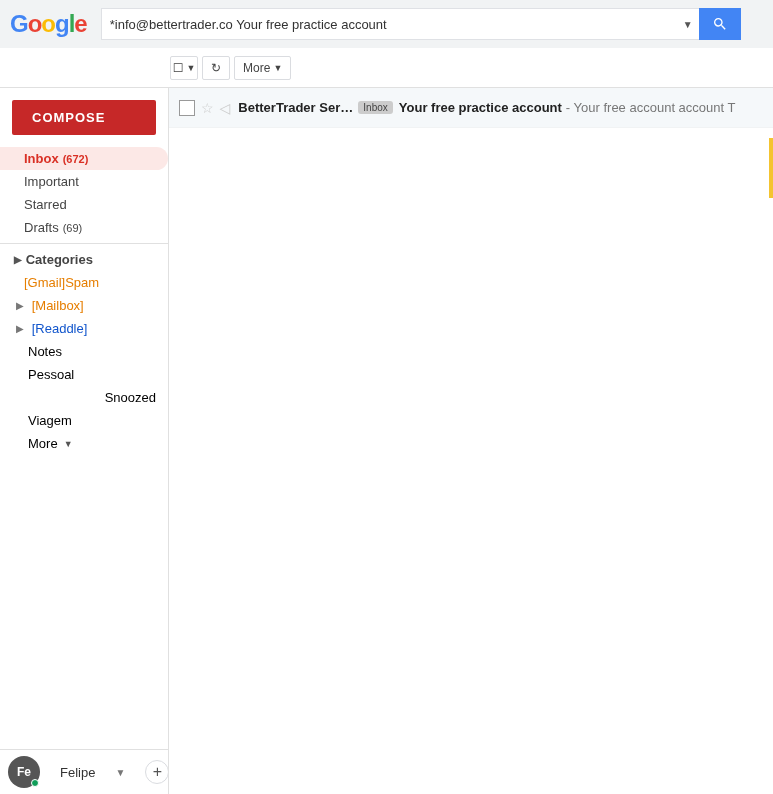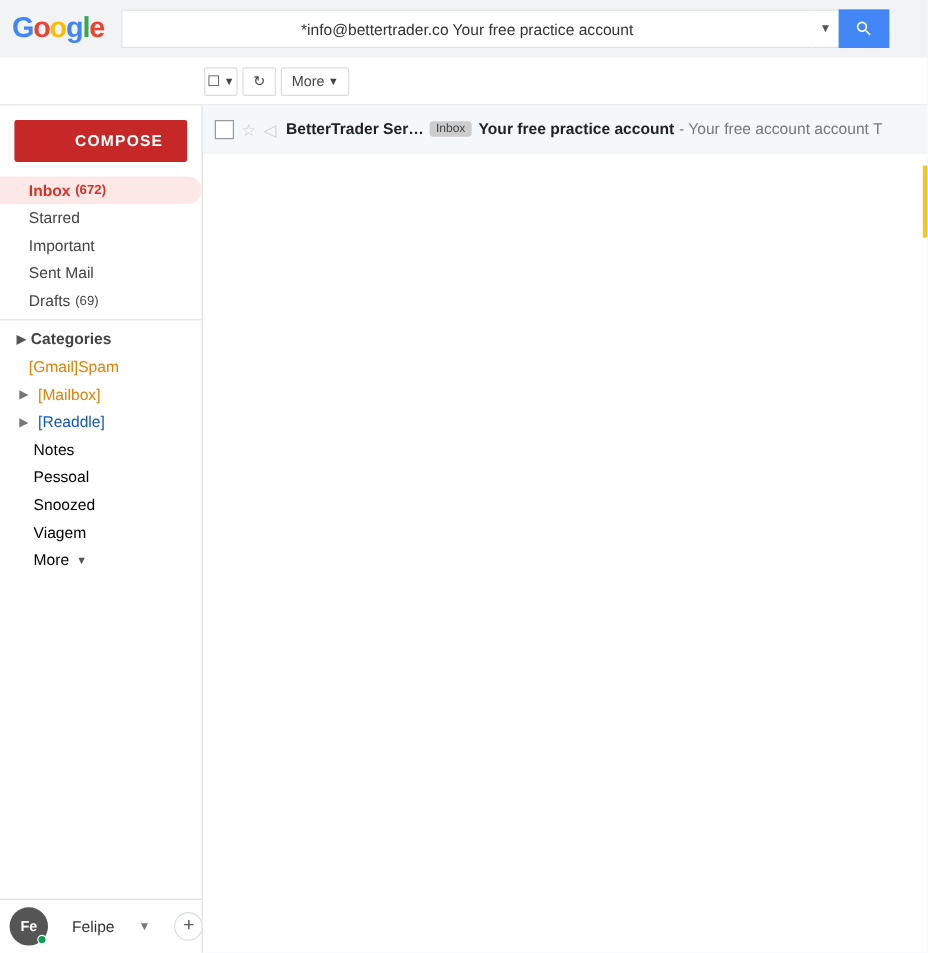--- a/index.html
+++ b/index.html
@@ -38,21 +38,20 @@
     }
     .search-input {
       flex: 1;
       border: 1px solid #dfe1e5;
       border-right: none;
       padding: 0 8px;
       font-size: 13px;
       outline: none;
       background: #fff;
       color: #333;
-      text-align: center;
     }
     .search-dropdown-btn {
       background: #fff;
       border: 1px solid #dfe1e5;
       border-left: none;
       border-right: none;
       padding: 0 6px;
       cursor: pointer;
       font-size: 10px;
       color: #555;
@@ -118,21 +117,21 @@
       border: none;
       padding: 10px 20px;
       font-size: 13px;
       font-weight: bold;
       letter-spacing: 1px;
       cursor: pointer;
       border-radius: 2px;
       margin: 8px 12px 12px 12px;
       display: block;
       width: calc(100% - 24px);
-      text-align: right;
+      text-align: left;
       text-transform: uppercase;
     }
     .sidebar-item {
       display: flex;
       align-items: center;
       padding: 4px 12px 4px 24px;
       cursor: pointer;
       color: #444;
       font-size: 13px;
       border-radius: 0 16px 16px 0;
@@ -363,27 +362,24 @@
 <div class="main" style="position:relative;">
 
   <div class="sidebar">
     <button class="compose-btn">COMPOSE</button>
 
     <div class="sidebar-item active">
       <span>Inbox</span>
       <span class="count">(672)</span>
     </div>
     <div class="sidebar-item">
+      <span>Important</span>
+    </div>
+    <div class="sidebar-item">
       <span>Starred</span>
-    </div>
-    <div class="sidebar-item">
-      <span>Important</span>
-    </div>
-    <div class="sidebar-item">
-      <span>Sent Mail</span>
     </div>
     <div class="sidebar-item">
       <span>Drafts</span>
       <span class="count">(69)</span>
     </div>
 
     <div class="divider-line"></div>
 
     <div class="sidebar-category">
       <span style="font-size:10px;color:#555;">▶</span>
@@ -400,21 +396,21 @@
     <div class="sidebar-label" style="padding-left:16px;">
       <span class="label-expand">▶</span>
       <span class="label-text-blue">[Readdle]</span>
     </div>
     <div class="sidebar-label" style="padding-left:28px;">
       <span>Notes</span>
     </div>
     <div class="sidebar-label" style="padding-left:28px;">
       <span>Pessoal</span>
     </div>
-    <div class="sidebar-label" style="padding-left:28px;">
+    <div class="sidebar-label" style="padding-left:28px;justify-content:flex-end;">
       <span>Snoozed</span>
     </div>
     <div class="sidebar-label" style="padding-left:28px;align-items:center;">
       <span>Viagem</span>
     </div>
     <div class="sidebar-label" style="padding-left:28px;">
       <span>More</span>
       <span style="font-size:9px;color:#555;margin-left:2px;">▼</span>
     </div>
 

